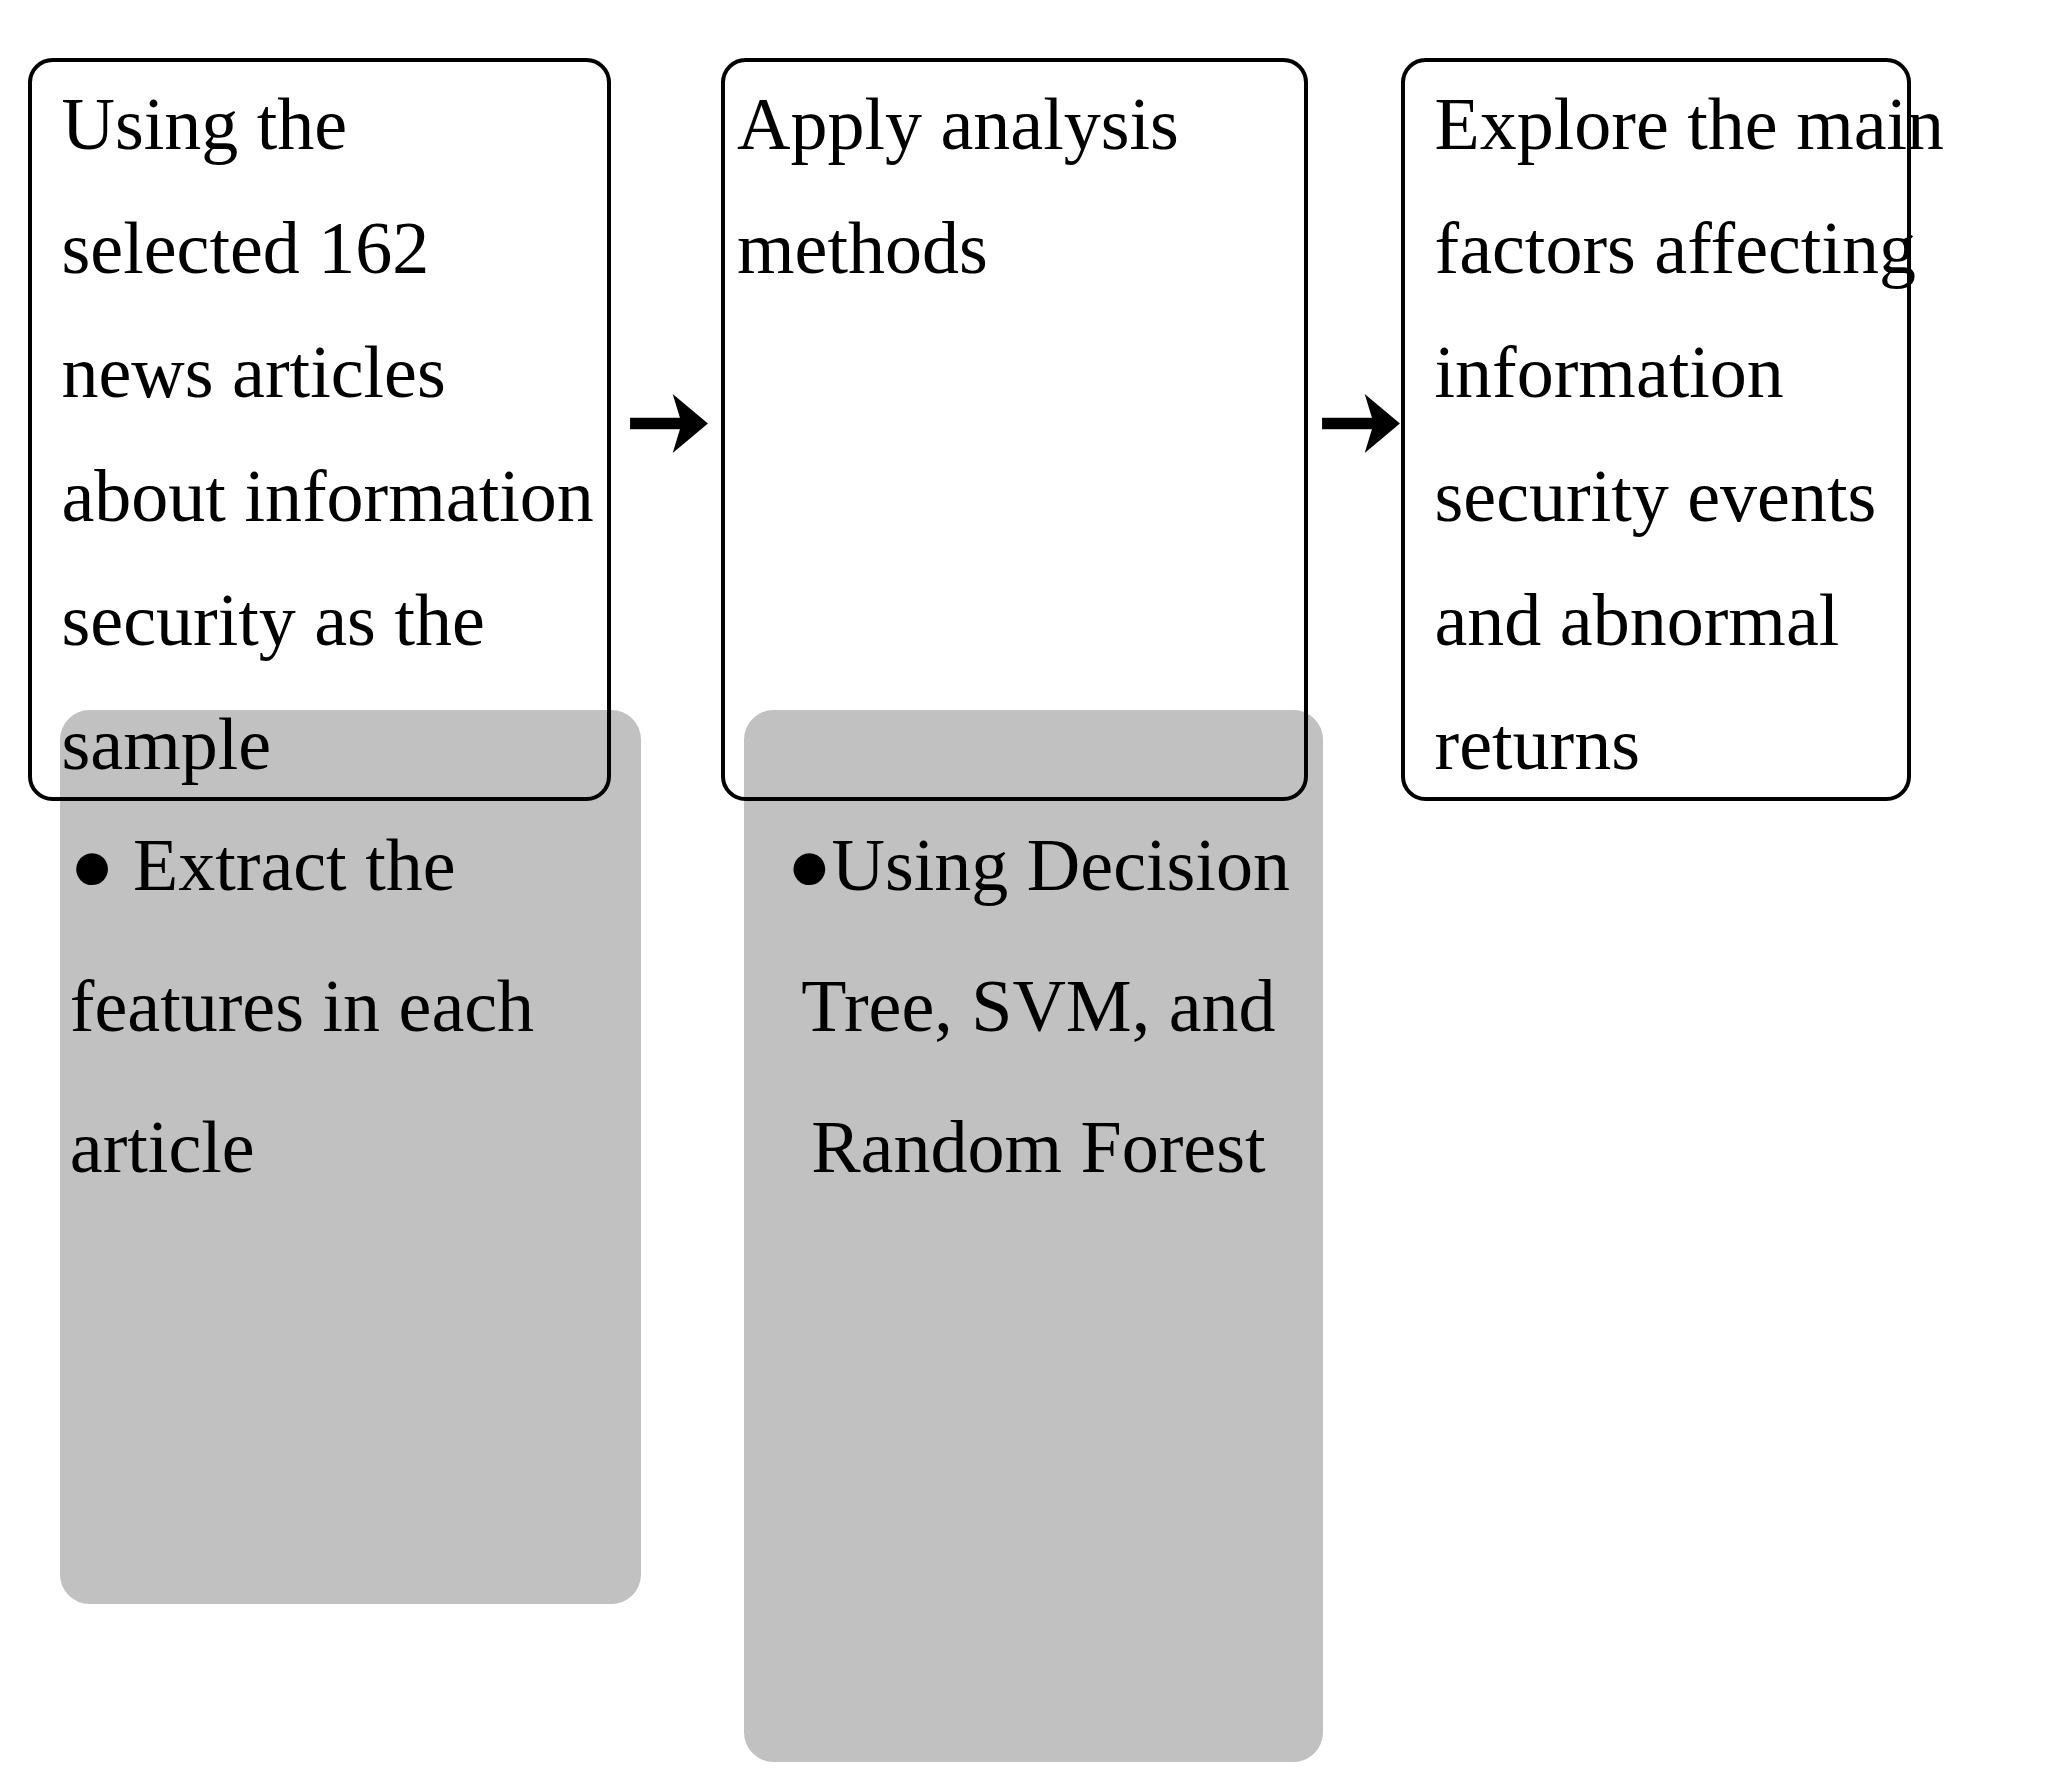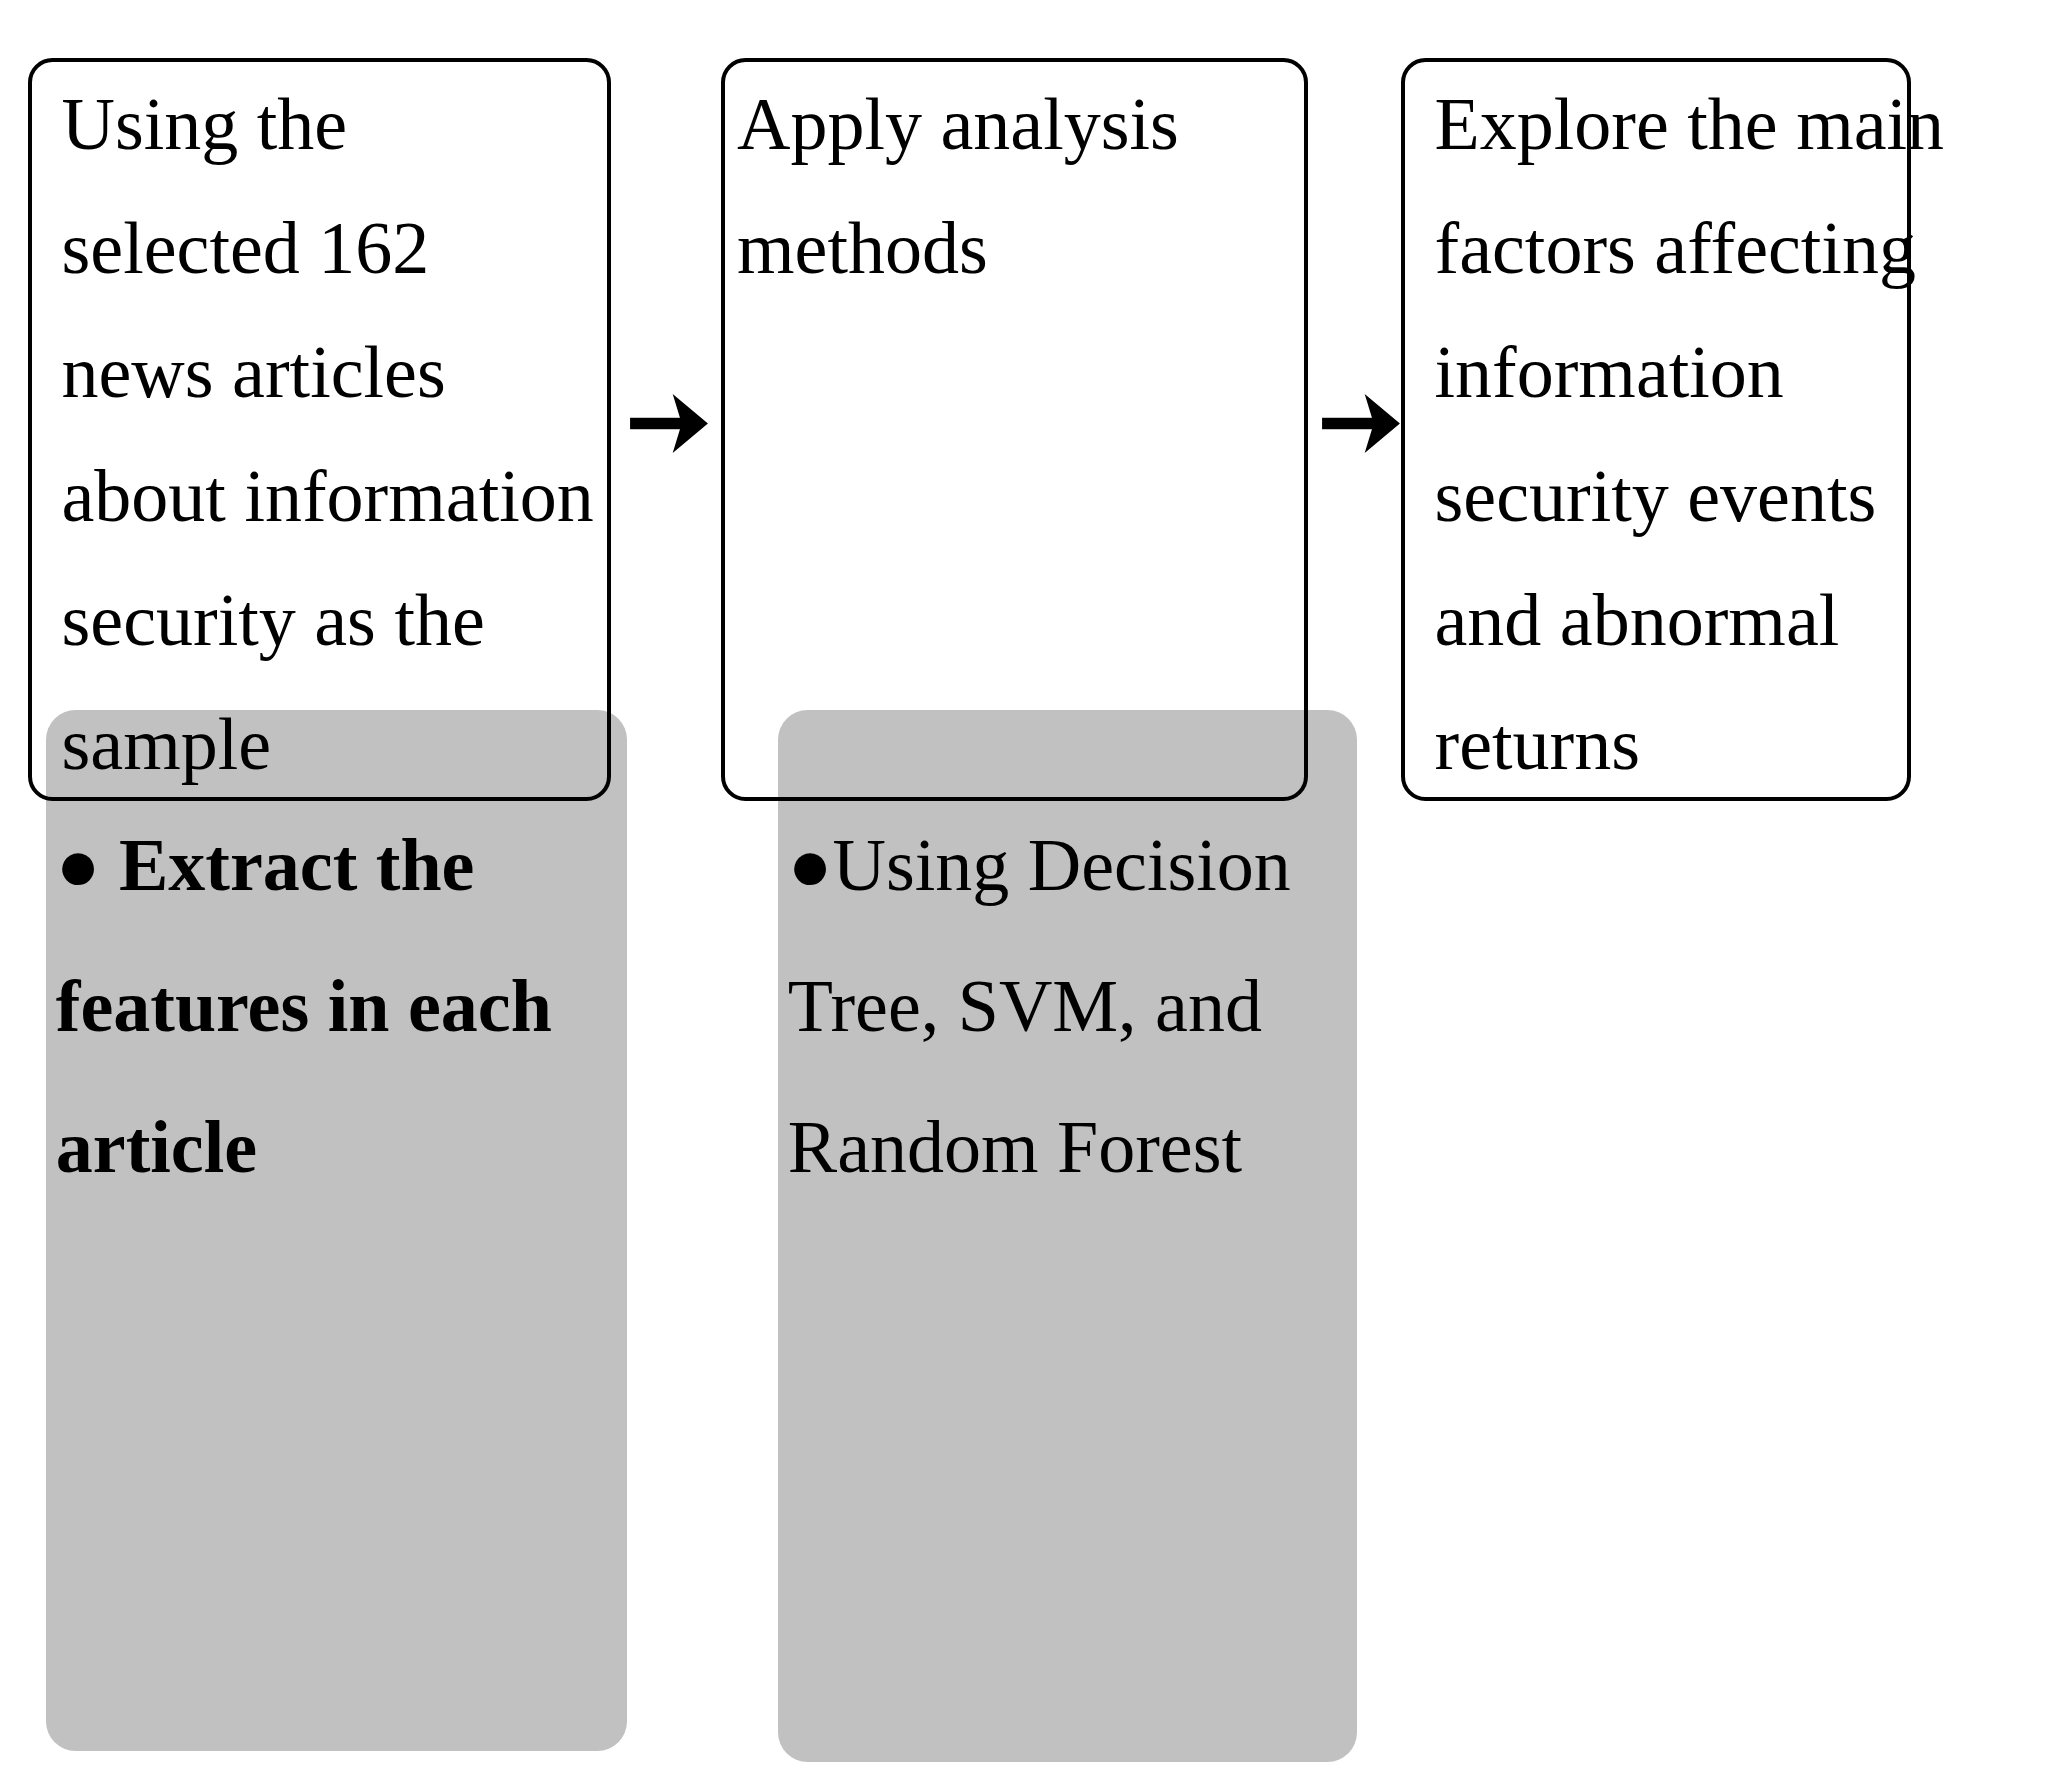--- a/index.html
+++ b/index.html
@@ -16,22 +16,22 @@
   .note {
     position: absolute;
     background: var(--note_bg, #c1c1c1);
     border-radius: 29.5px;
     font-size: 74px;
     line-height: 141px;
     white-space: pre;
     padding-top: 85px;
     z-index: 1;
   }
-  .note1 { left: 46px;   top: 710px; width: 581px; height: 1041px; padding-left: 9.8px; font-weight: bold; }
-  .note2 { left: 778px;  top: 710px; width: 579px; height: 1052px; padding-left: 9.8px; }
+  .note1 { left: 60px;   top: 710px; width: 581px; height: 894px; padding-left: 9.8px; }
+  .note2 { left: 744px;  top: 710px; width: 579px; height: 1052px; padding-left: 9.8px; text-align: center; }
   .note3 { left: 1447px; top: 710px; width: 580px; height: 1061px; padding-left: 41px; text-indent: -34px; }
 
   
   .box {
     position: absolute;
     border: 4.1px solid var(--line, #000000);
     border-radius: 24.5px;
     background: transparent;
     font-size: 74px;
     line-height: 124px;

